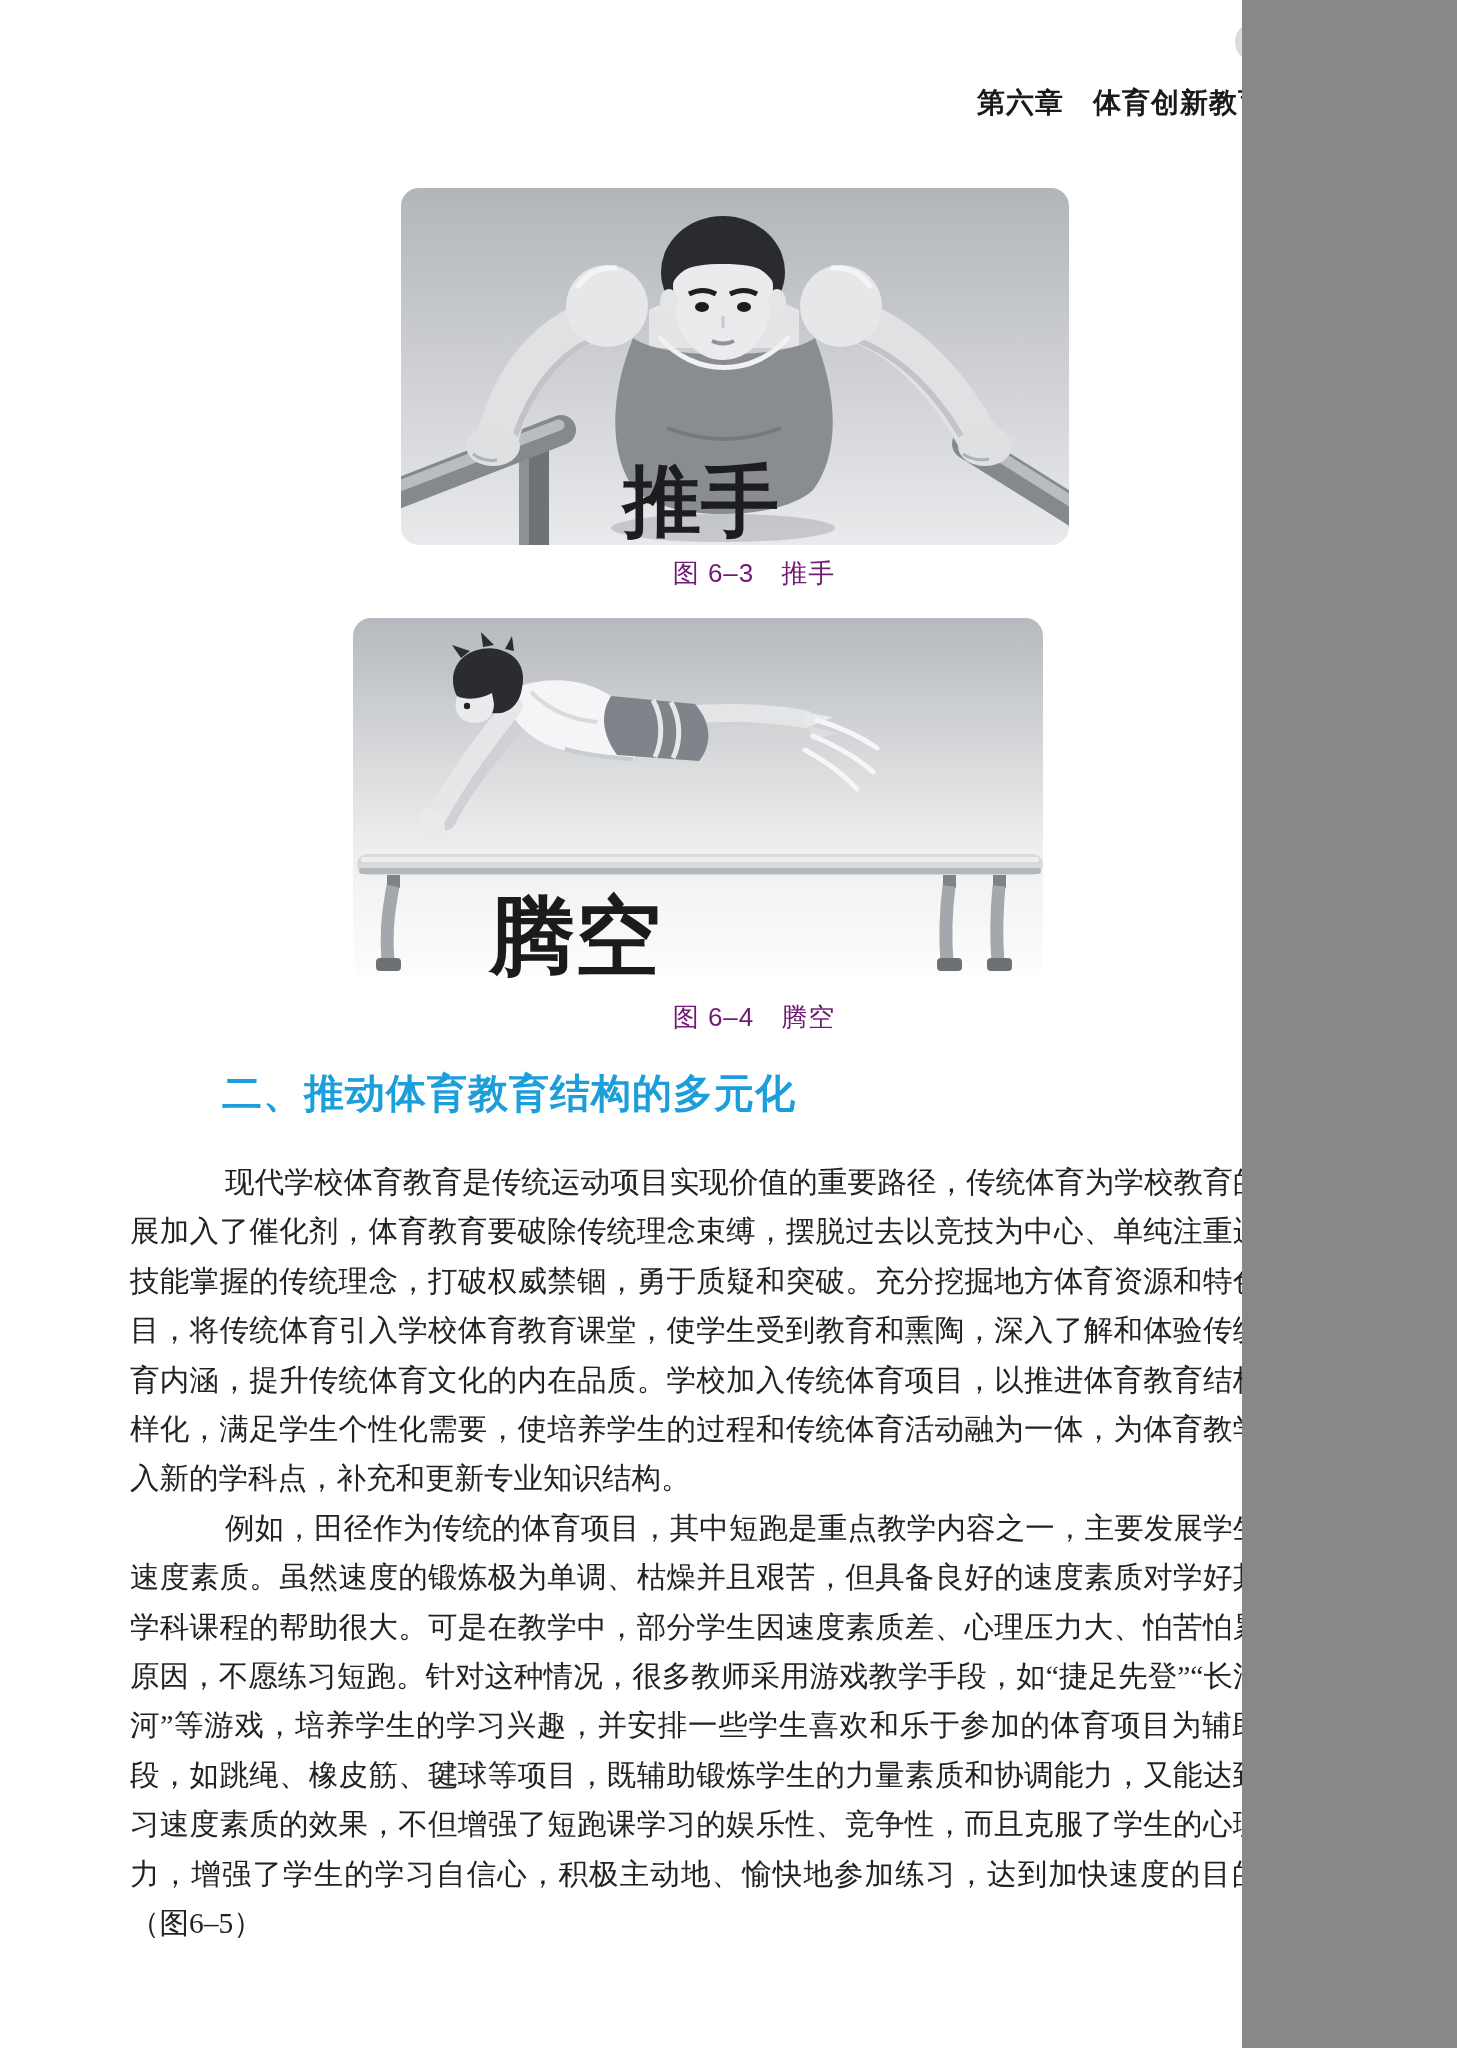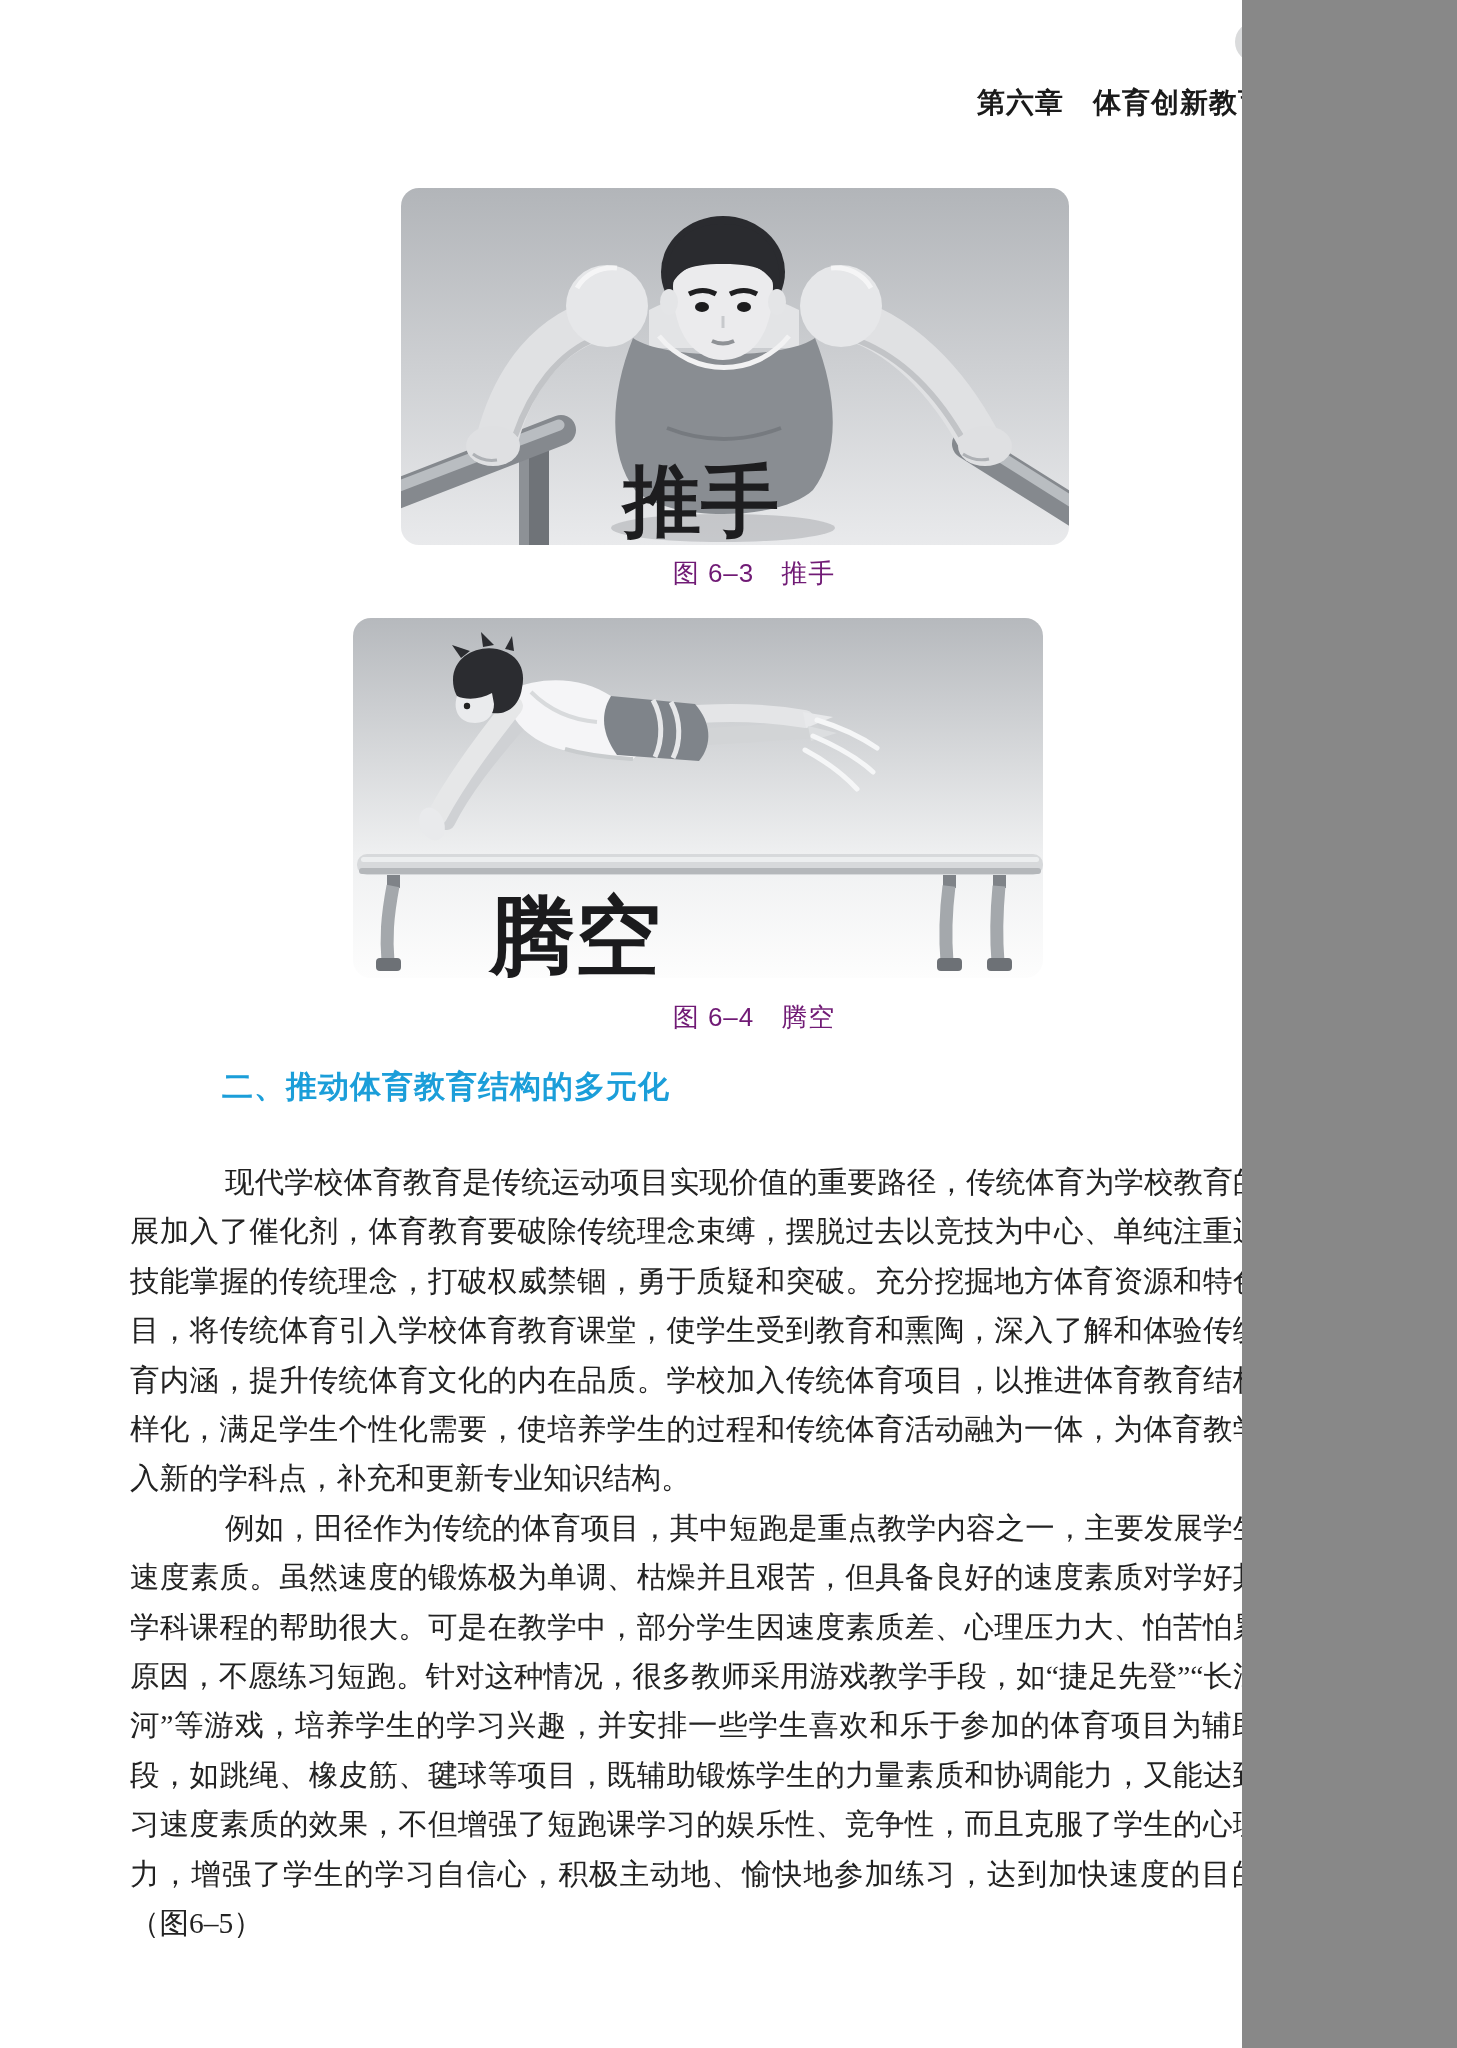--- a/index.html
+++ b/index.html
@@ -22,21 +22,21 @@
   
   .figure-box{position:absolute;border-radius:18px;overflow:hidden;}
   .figure-1{left:401px;top:188px;width:668px;height:357px;}
   .figure-2{left:353px;top:618px;width:690px;height:360px;}
   .figure-box svg{display:block;width:100%;height:100%;}
   .fig-caption{position:absolute;left:394px;width:720px;text-align:center;
         font-size:26px;color:#701a75;font-weight:400;letter-spacing:1px;}
   .caption-1{top:556px;}
   .caption-2{top:980px;margin-top:20px;}
   
-  .section-heading{position:absolute;left:222px;top:1066px;font-size:31px;font-weight:700;
+  .section-heading{position:absolute;left:222px;top:1066px;font-size:40px;font-weight:700;
         color:#1b9ed9;letter-spacing:1px;}
   
   .body-text{position:absolute;left:130px;top:1158px;width:1162px;
         font-family:Liberation Serif, serif;font-size:29.5px;line-height:49.4px;
         color:#222222;text-align:justify;text-justify:inter-character;}
   .body-text p{margin:0;text-indent:95px;}
   
   .page-number{position:absolute;left:1290px;top:1934px;font-family:"Liberation Serif",serif;
         font-size:26px;color:#3a3a3a;letter-spacing:2px;white-space:nowrap;}
   .fig-label{font-family:"Liberation Serif",serif;font-weight:700;}

